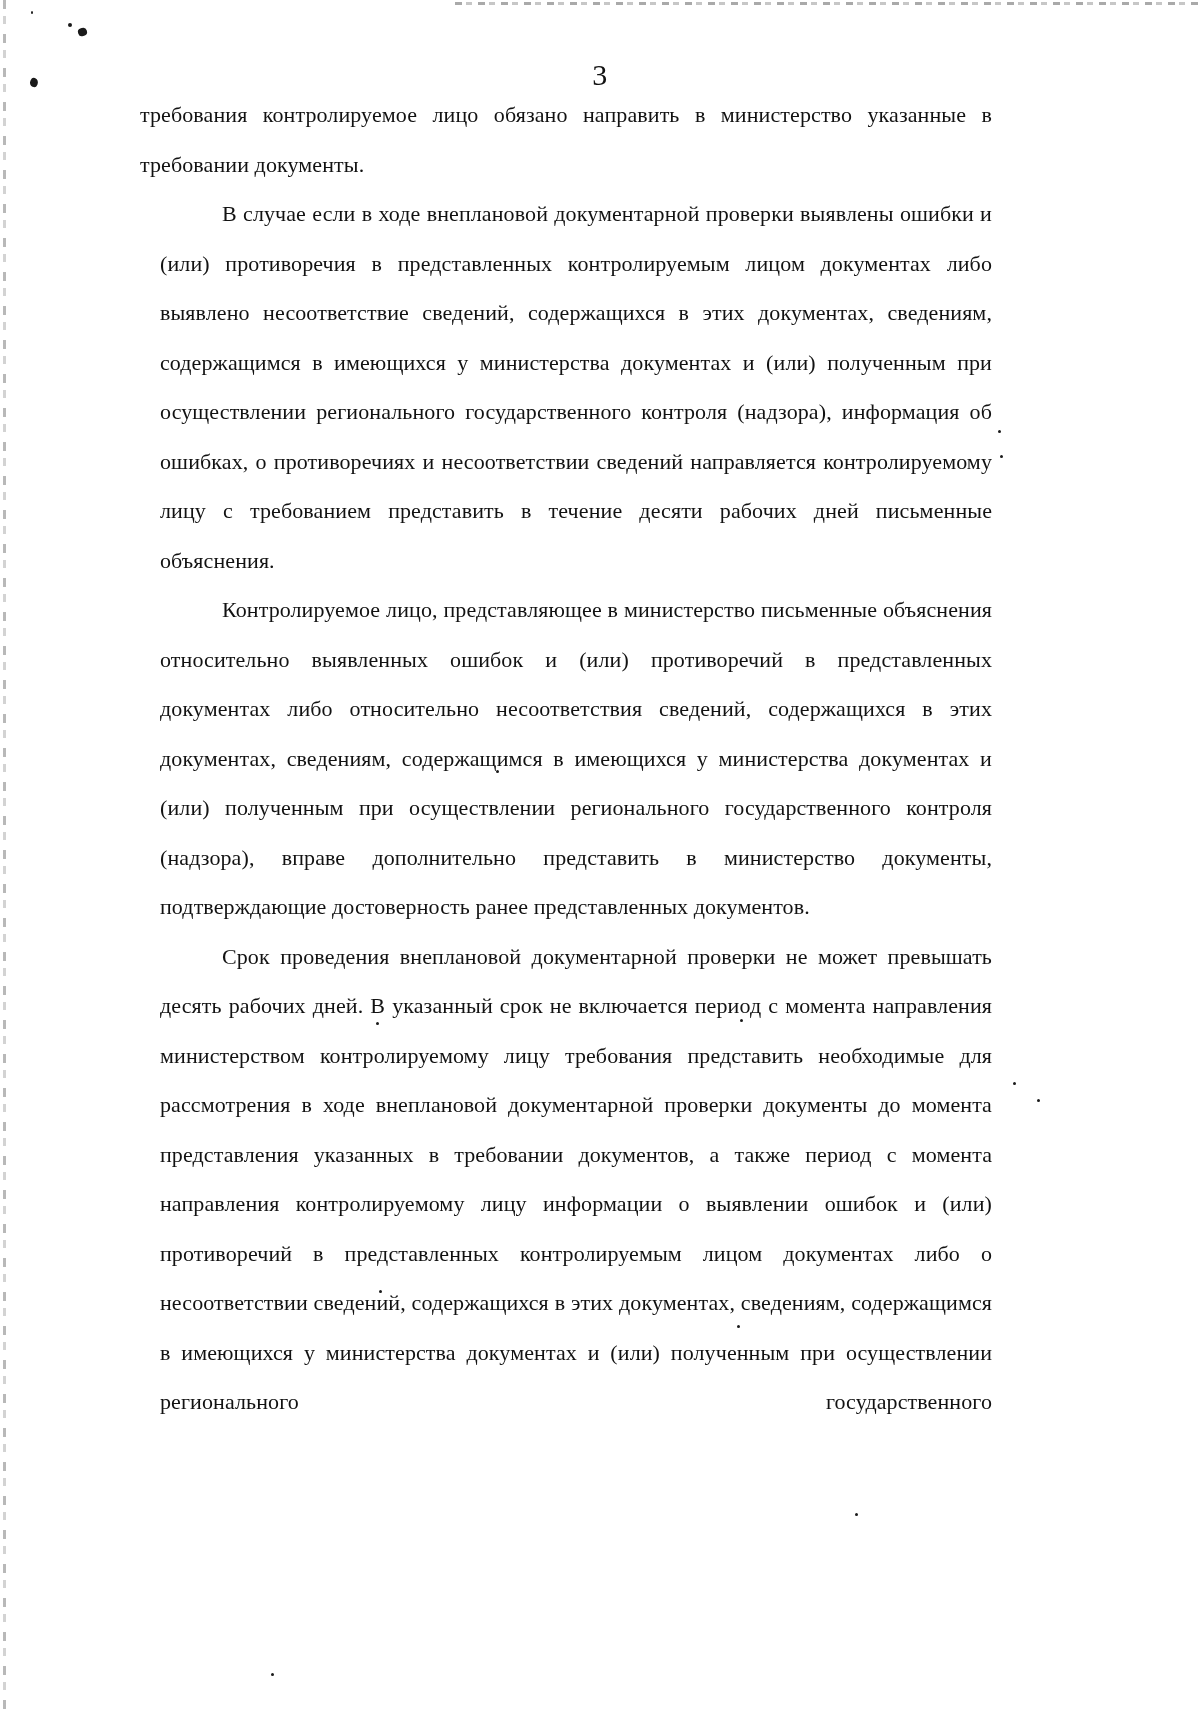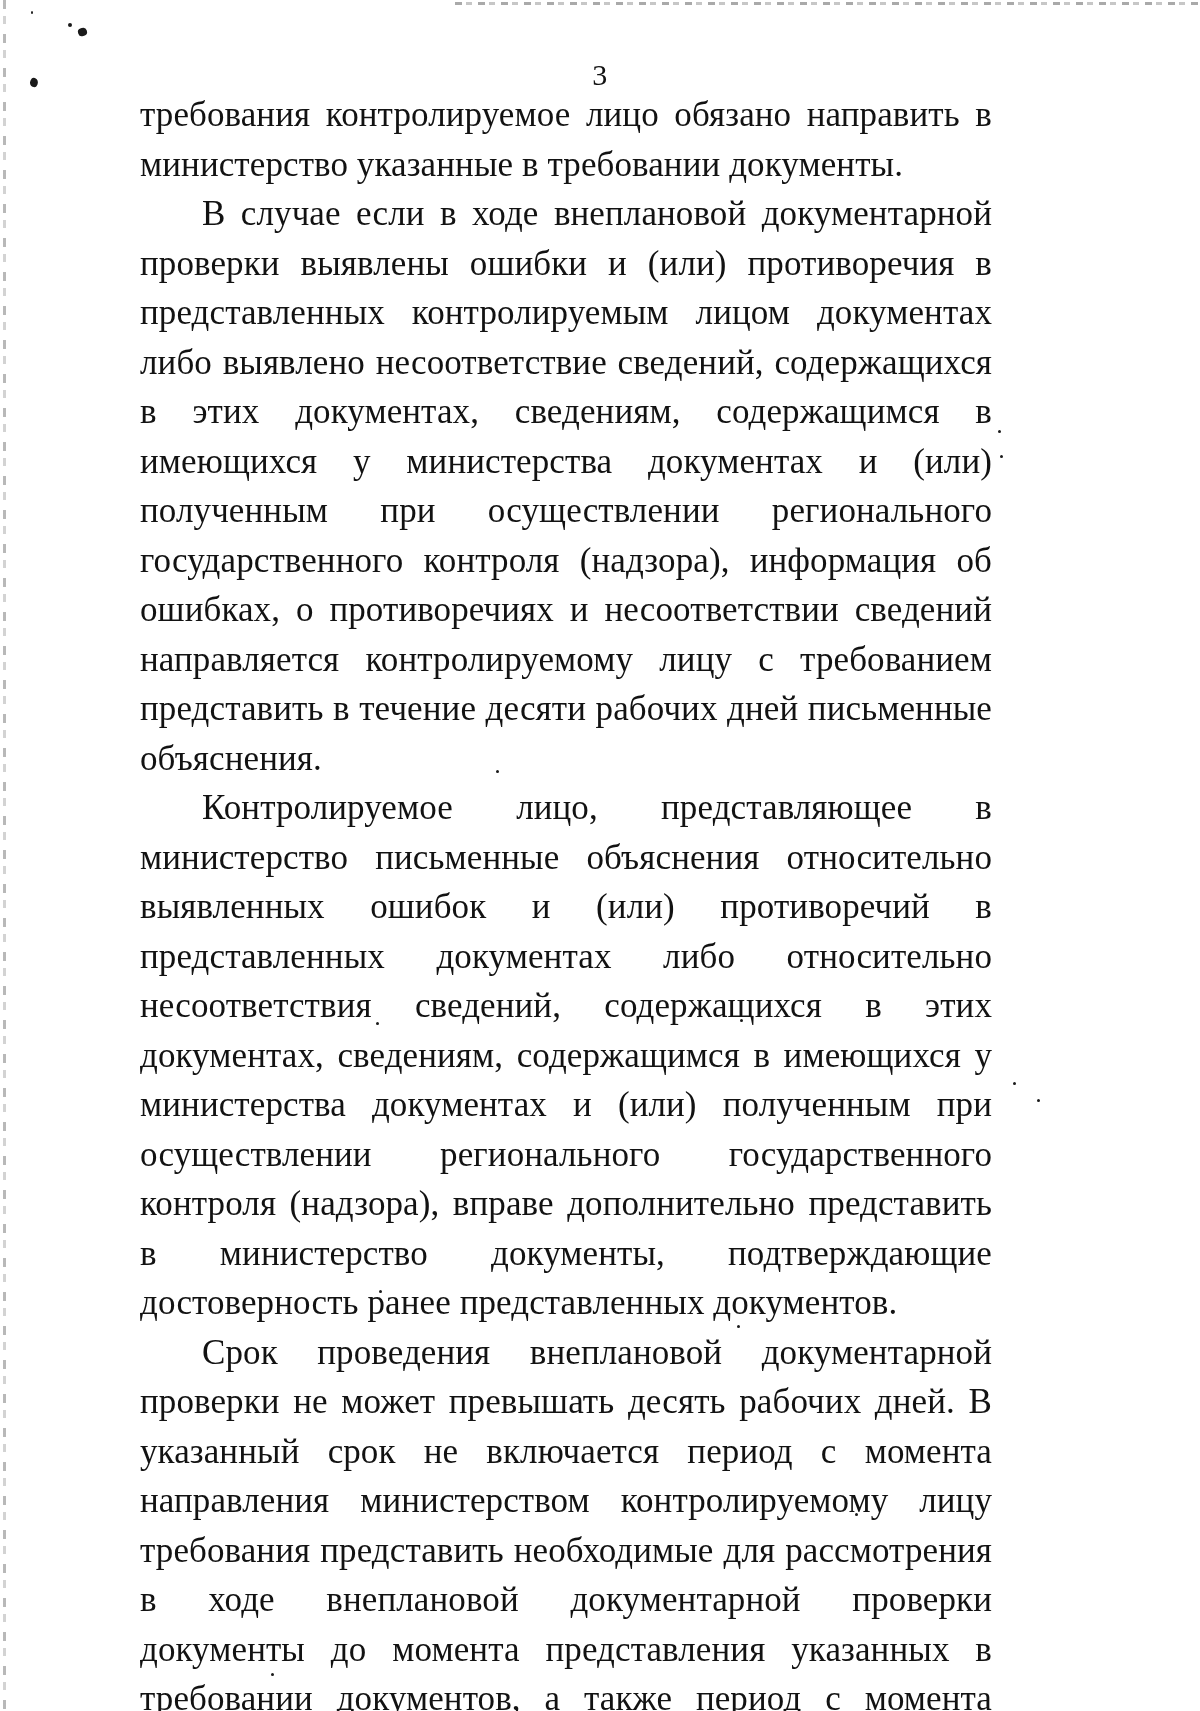--- a/index.html
+++ b/index.html
@@ -88,31 +88,32 @@
   .content {
     position: absolute;
     left: 140px;
     top: 90px;
     width: 852px;
   }
 
   .para {
     margin: 0 0 0 0;
     color: #121212;
-    font-size: 35px;
+    font-size: 22px;
     line-height: 49.5px;
     text-align: justify;
     text-justify: inter-word;
     letter-spacing: .1px;
   }
   .para + .para {
     margin-top: 0;
   }
   .para.indent {
     text-indent: 62px;
+    margin-left: 20px;
   }
   
   .para.continues::after {
     content: "";
     display: inline-block;
     width: 100%;
   }
 </style>
 </head>
 <body>

